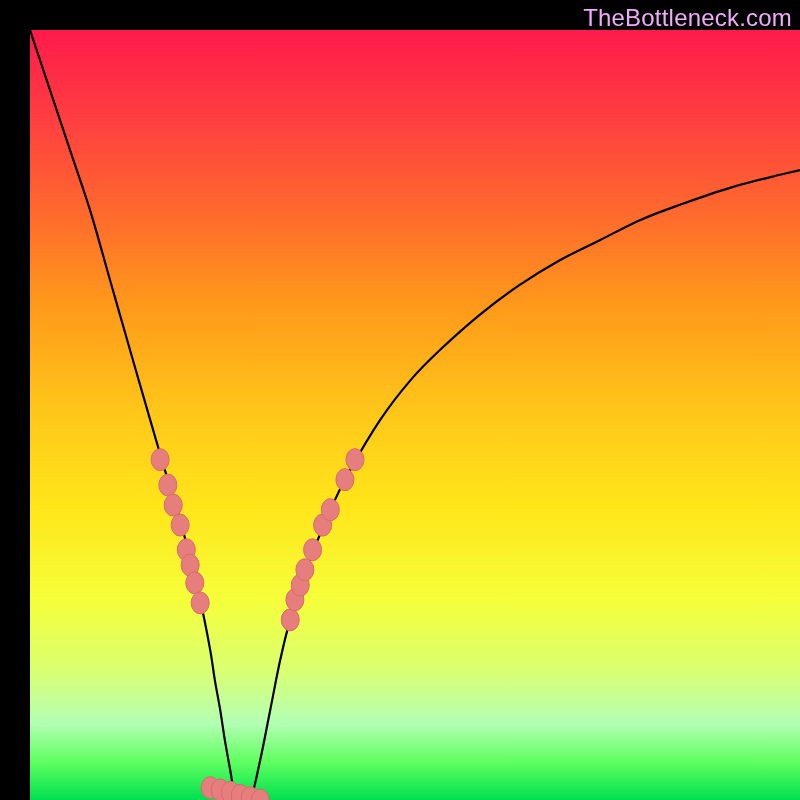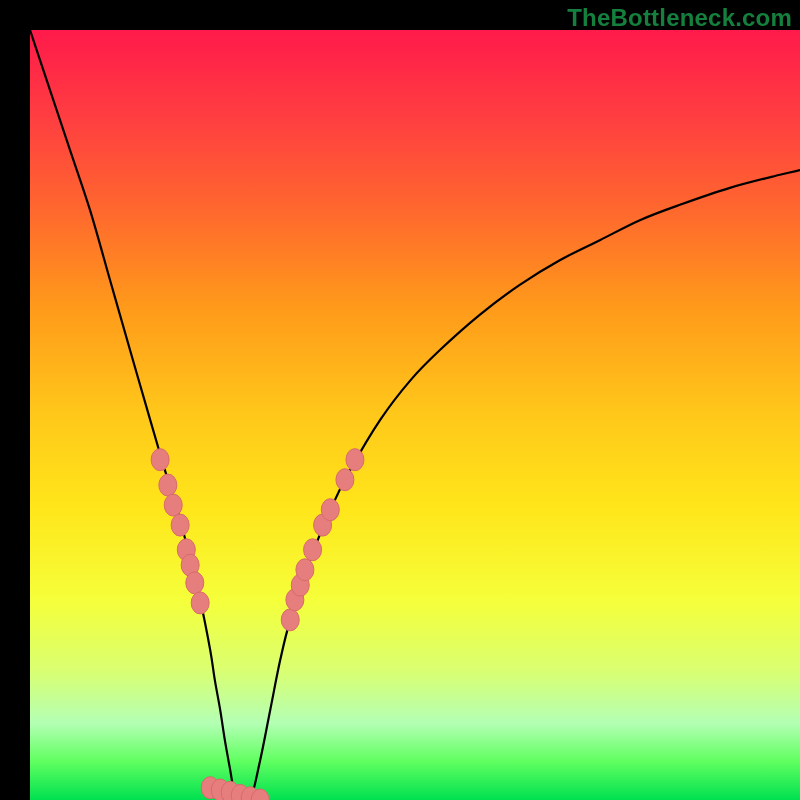--- a/index.html
+++ b/index.html
@@ -35,23 +35,23 @@
       #daff70 83%,
       #b4ffb4 90%,
       #60ff60 95%,
       #00e050 100%
     );
   }
   .watermark {
     position: absolute;
     top: 4px;
     right: 8px;
-    color: #15803d;
+    color: #f0abfc;
     font-size: 24px;
-    font-weight: 700;
+    font-weight: 400;
     letter-spacing: 0.2px;
     user-select: none;
   }
   svg.overlay {
     position: absolute;
     left: 0;
     top: 0;
     width: 770px;
     height: 770px;
   }

